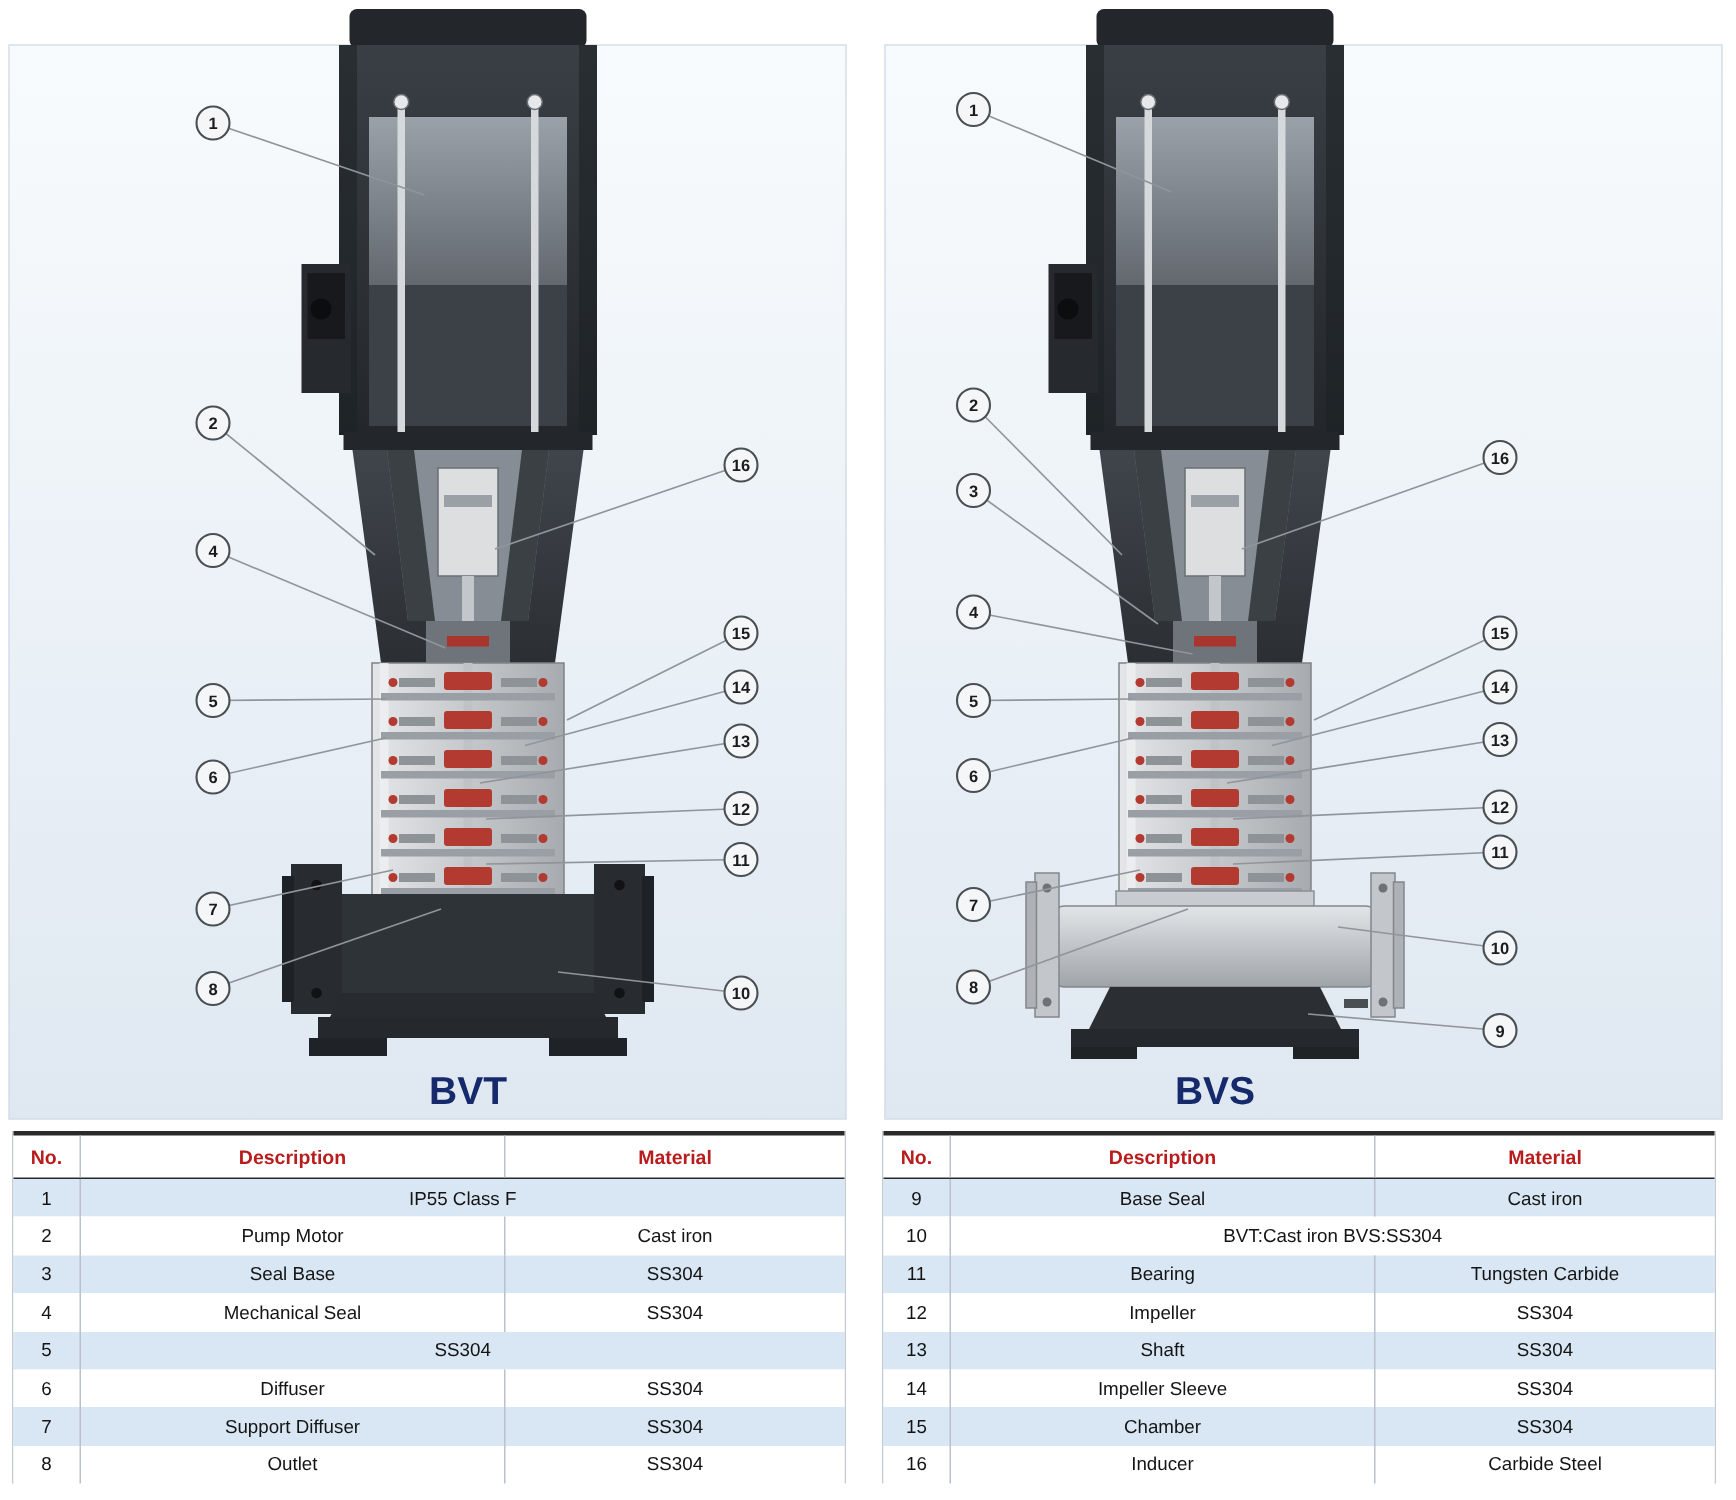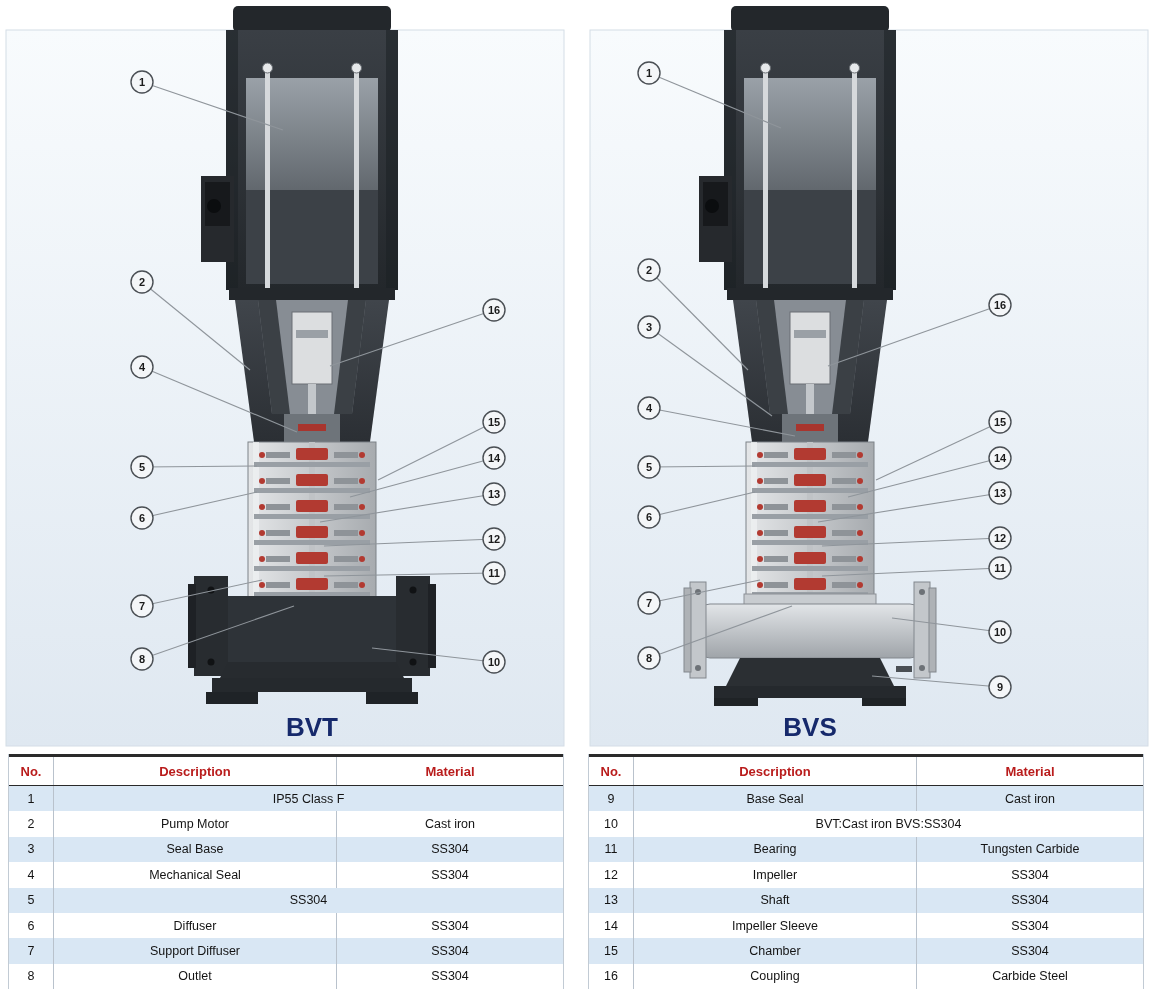--- a/index.html
+++ b/index.html
@@ -415,19 +415,19 @@
         <span class="cell-desc">Impeller Sleeve</span>
         <span class="cell-mat">SS304</span>
       </div>
       <div class="trow alt">
         <span class="cell-no">15</span>
         <span class="cell-desc">Chamber</span>
         <span class="cell-mat">SS304</span>
       </div>
       <div class="trow">
         <span class="cell-no">16</span>
-        <span class="cell-desc">Coupling</span>
+        <span class="cell-desc">Inducer</span>
         <span class="cell-mat">Carbide Steel</span>
       </div>
     </div>
 
   </div>
 </div>
 
 </body></html>

